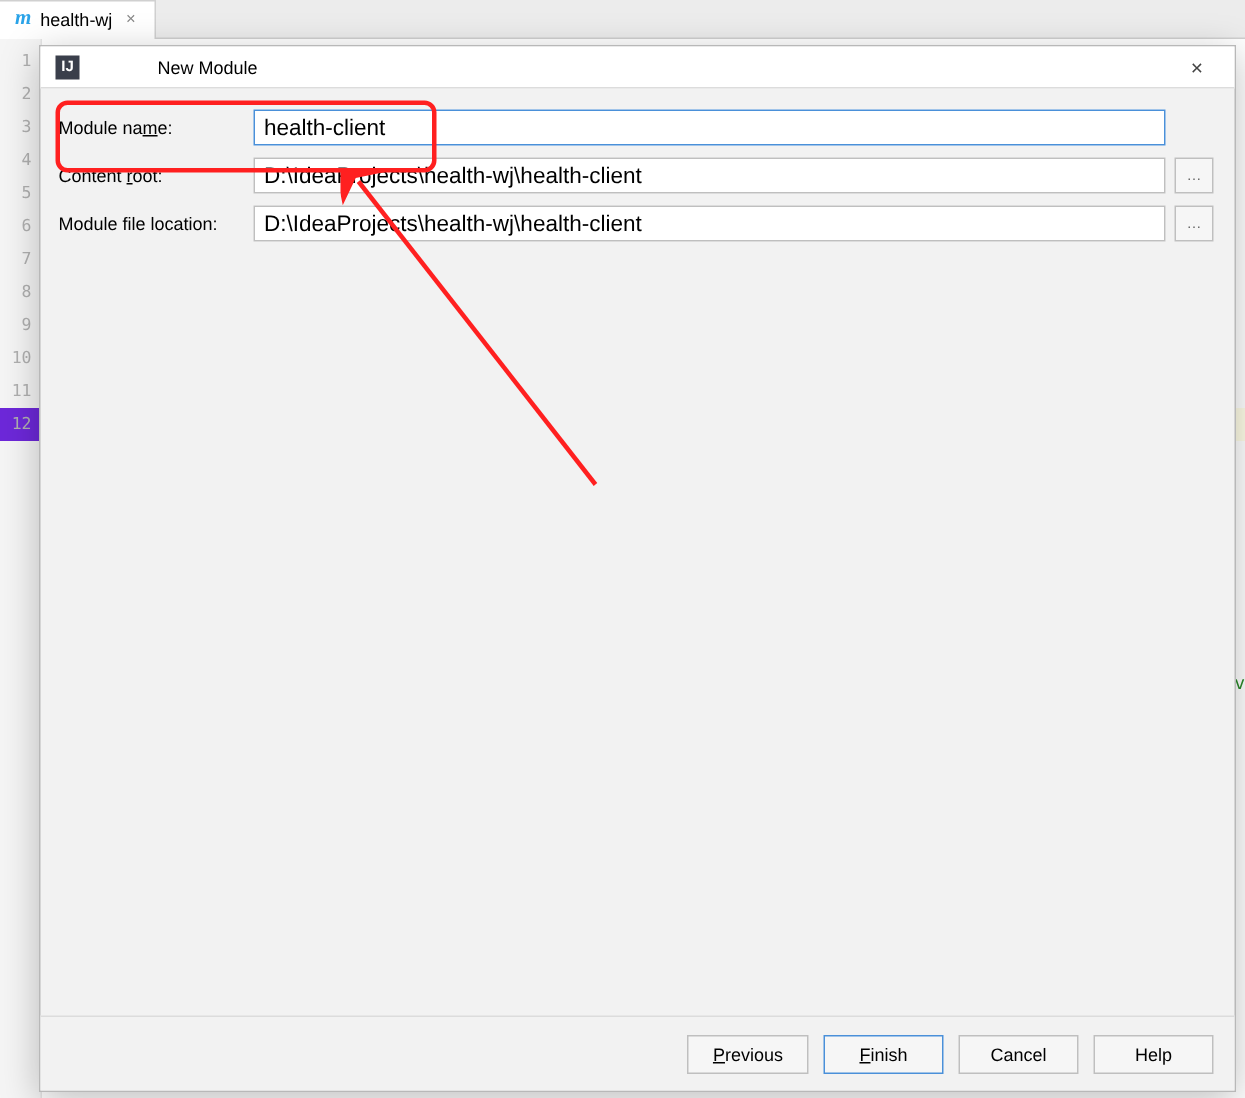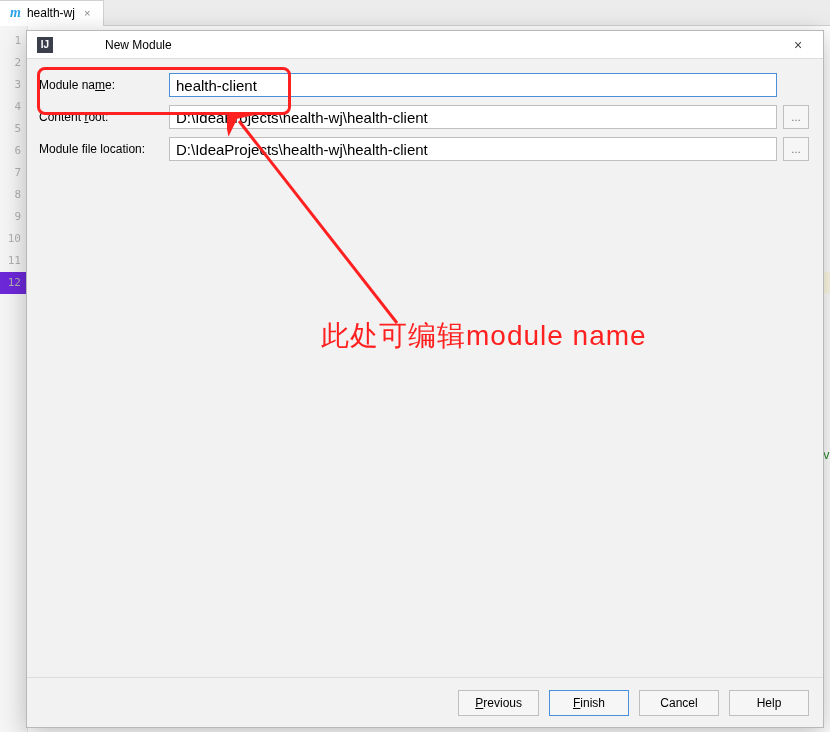--- a/index.html
+++ b/index.html
@@ -178,21 +178,20 @@
 
       <svg class="arrow-svg" viewBox="0 0 190 220">
         <defs>
           <marker id="ah" markerWidth="12" markerHeight="12" refX="2" refY="6" orient="auto">
             <path d="M0,0 L12,6 L0,12 L3,6 z" fill="#ff2020"></path>
           </marker>
         </defs>
         <line x1="170" y1="210" x2="12" y2="8" stroke="#ff2020" stroke-width="3" marker-end="url(#ah)"></line>
       </svg>
 
-      <div class="annotation">此处可编辑module name</div>
     </div>
 
     <div class="button-bar">
       <div class="btn"><span class="underline">P</span>revious</div>
       <div class="btn primary"><span class="underline">F</span>inish</div>
       <div class="btn">Cancel</div>
       <div class="btn">Help</div>
     </div>
   </div>
 </div>

